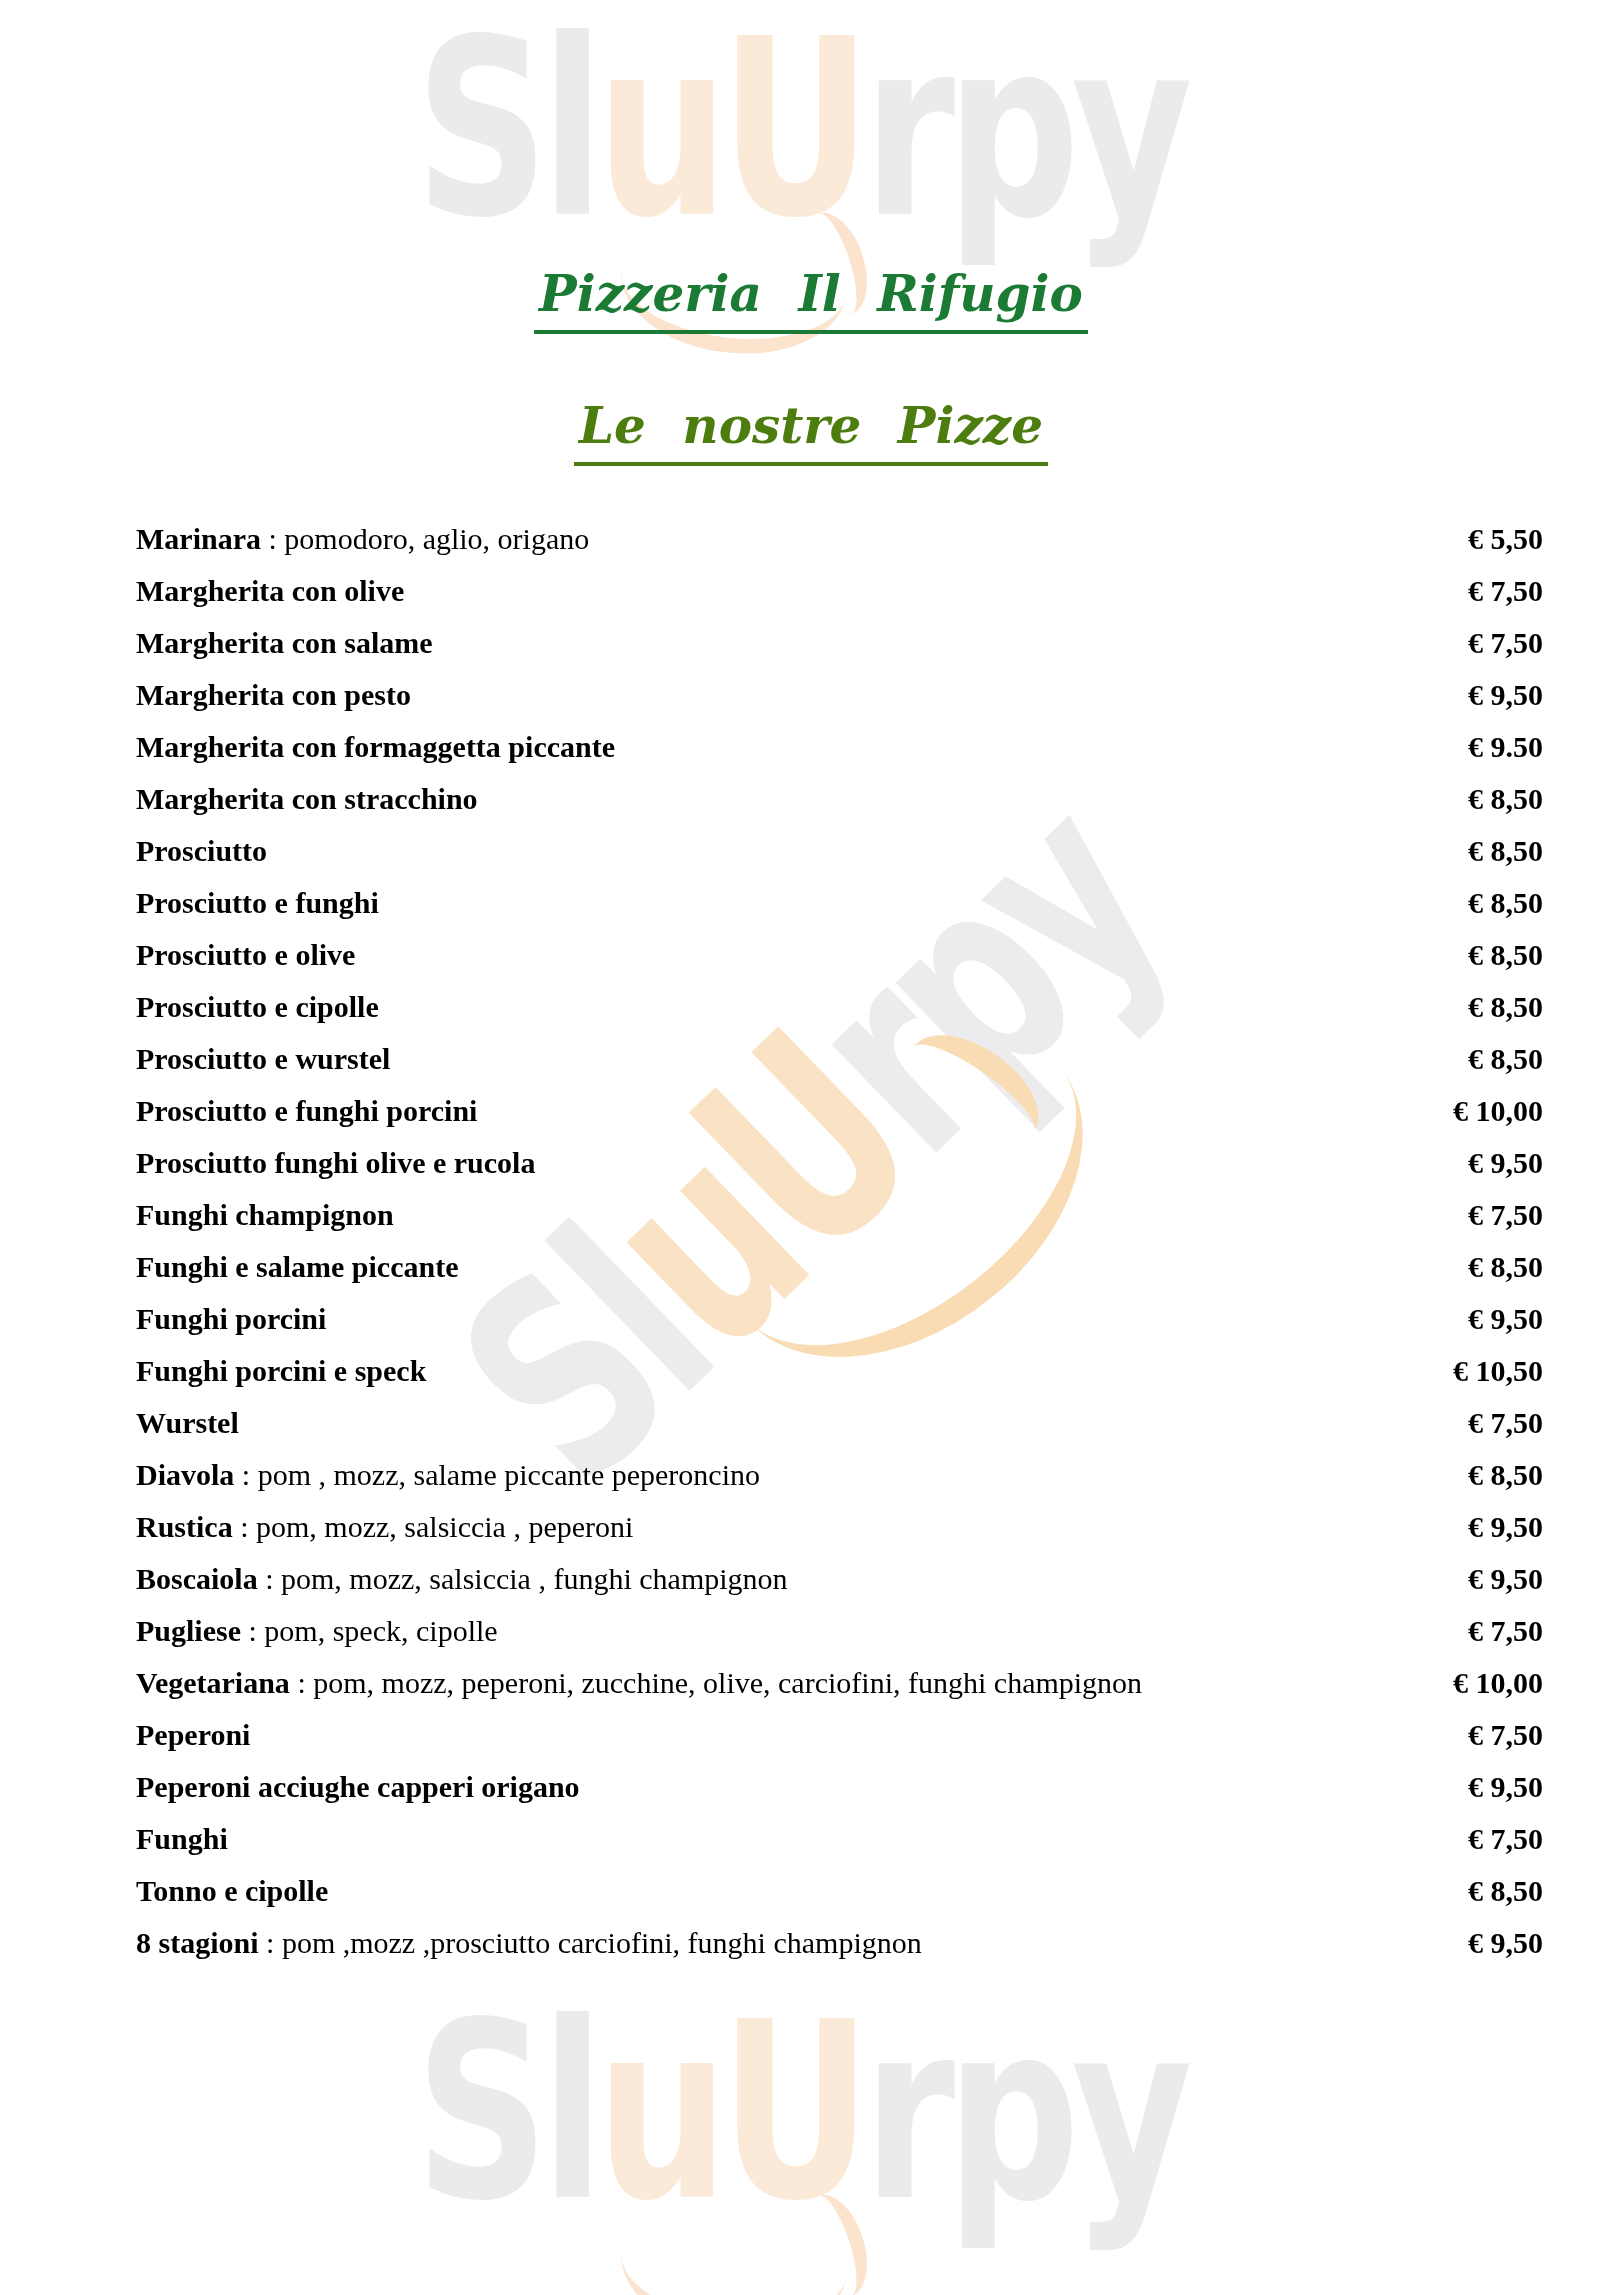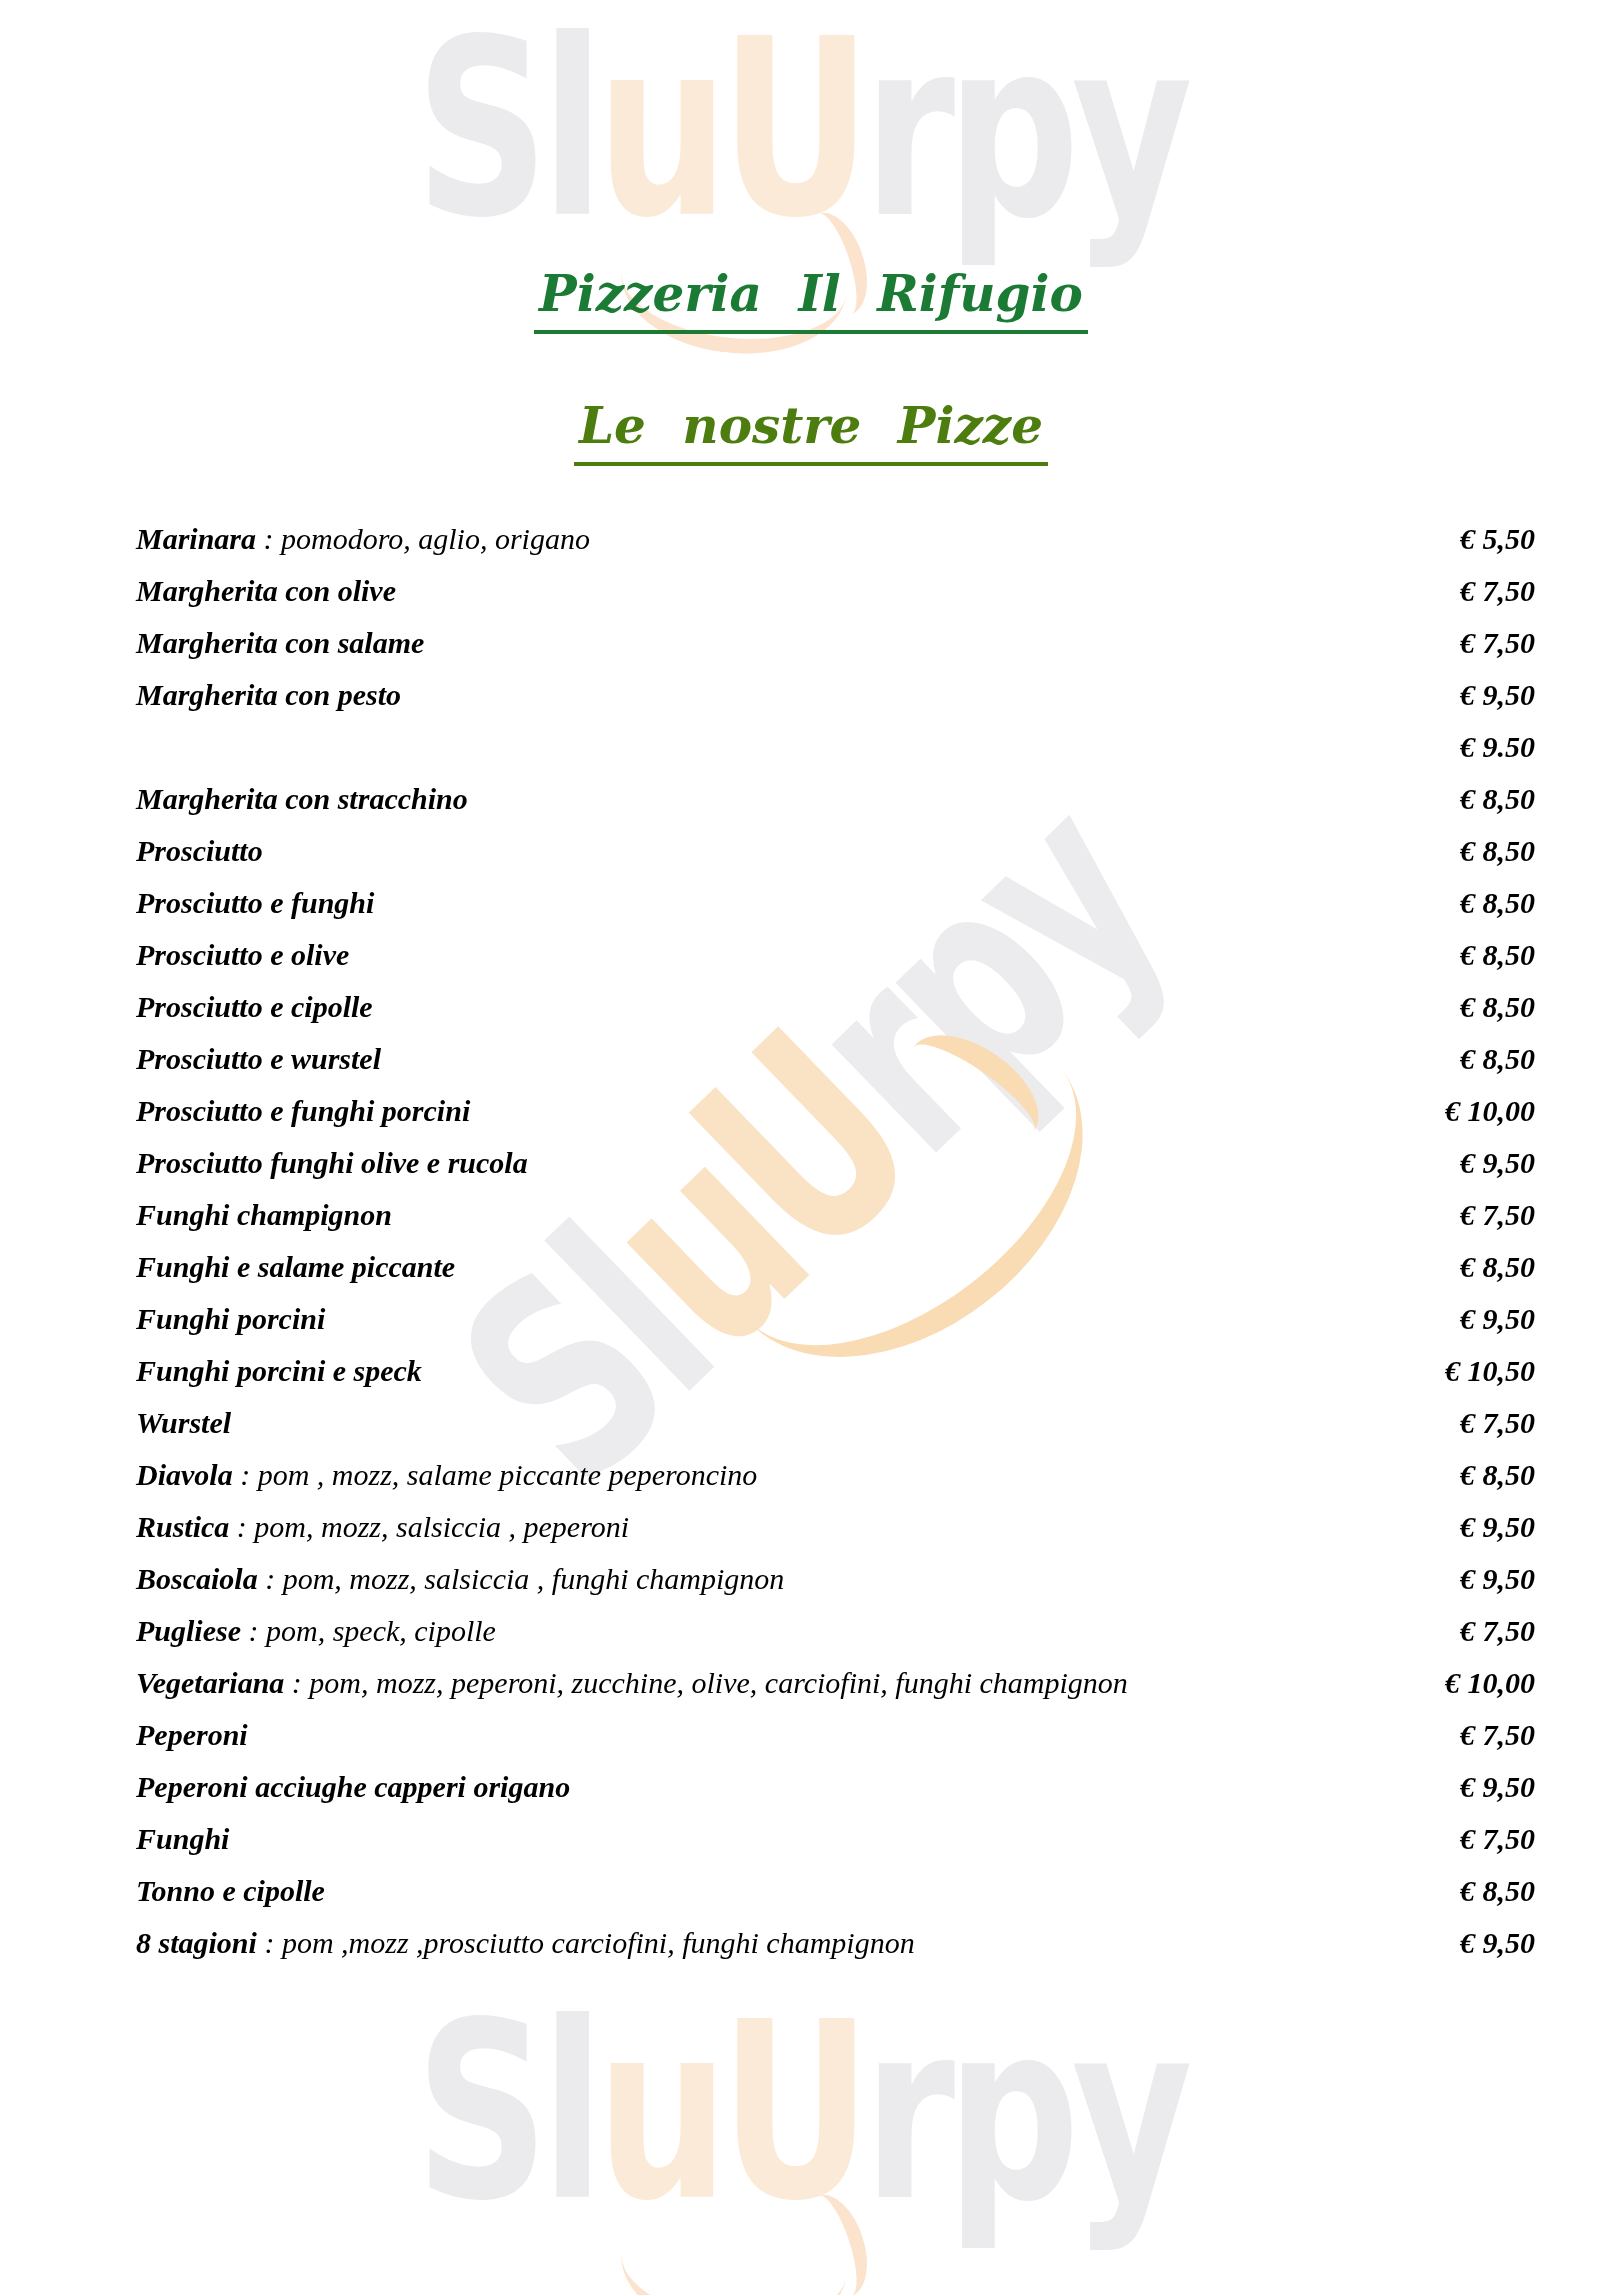--- a/index.html
+++ b/index.html
@@ -42,21 +42,21 @@
     white-space:nowrap;
   }
   .title1 { top:264px; font-size:50px; color:#1b7b35;text-align:center; }
   .title2 { top:396px; font-size:50px; color:#4d7c0f; }
   .title .underlined {
     display:inline-block; word-spacing:0.38em;
     padding:0 4.9px 6.9px; border-bottom:4.4px solid currentColor;
   }
 
   
-  .menu { position:absolute; left:136px; right:87px; top:513px; z-index:1;font-style:italic; }
+  .menu { position:absolute; left:136px; right:79px; top:513px; z-index:1; }
   .row {
     position:relative; height:52px; line-height:52px;
     font-size:30px; white-space:nowrap;
   }
   .item-name { font-weight:bold; }
   .item-sep, .item-desc { font-weight:normal; }
   .item-price { position:absolute; right:0; top:0; font-weight:bold; }
 </style>
 </head>
 <body>
@@ -86,21 +86,21 @@
   </div>
   <div class="title title2">
     <span class="underlined">Le  nostre  Pizze</span>
   </div>
 
   <div class="menu" id="menu-rows">
       <div class="row"><span class="item-name">Marinara</span><span class="item-sep"> : </span><span class="item-desc">pomodoro, aglio, origano</span><span class="item-price">€ 5,50</span></div>
       <div class="row"><span class="item-name">Margherita con olive</span><span class="item-price">€ 7,50</span></div>
       <div class="row"><span class="item-name">Margherita con salame</span><span class="item-price">€ 7,50</span></div>
       <div class="row"><span class="item-name">Margherita con pesto</span><span class="item-price">€ 9,50</span></div>
-      <div class="row"><span class="item-price">€ 9.50</span></div>
+      <div class="row"><span class="item-name">Margherita con formaggetta piccante</span><span class="item-price">€ 9.50</span></div>
       <div class="row"><span class="item-name">Margherita con stracchino</span><span class="item-price">€ 8,50</span></div>
       <div class="row"><span class="item-name">Prosciutto</span><span class="item-price">€ 8,50</span></div>
       <div class="row"><span class="item-name">Prosciutto e funghi</span><span class="item-price">€ 8,50</span></div>
       <div class="row"><span class="item-name">Prosciutto e olive</span><span class="item-price">€ 8,50</span></div>
       <div class="row"><span class="item-name">Prosciutto e cipolle</span><span class="item-price">€ 8,50</span></div>
       <div class="row"><span class="item-name">Prosciutto e wurstel</span><span class="item-price">€ 8,50</span></div>
       <div class="row"><span class="item-name">Prosciutto e funghi porcini</span><span class="item-price">€ 10,00</span></div>
       <div class="row"><span class="item-name">Prosciutto funghi olive e rucola</span><span class="item-price">€ 9,50</span></div>
       <div class="row"><span class="item-name">Funghi champignon</span><span class="item-price">€ 7,50</span></div>
       <div class="row"><span class="item-name">Funghi e salame piccante</span><span class="item-price">€ 8,50</span></div>

